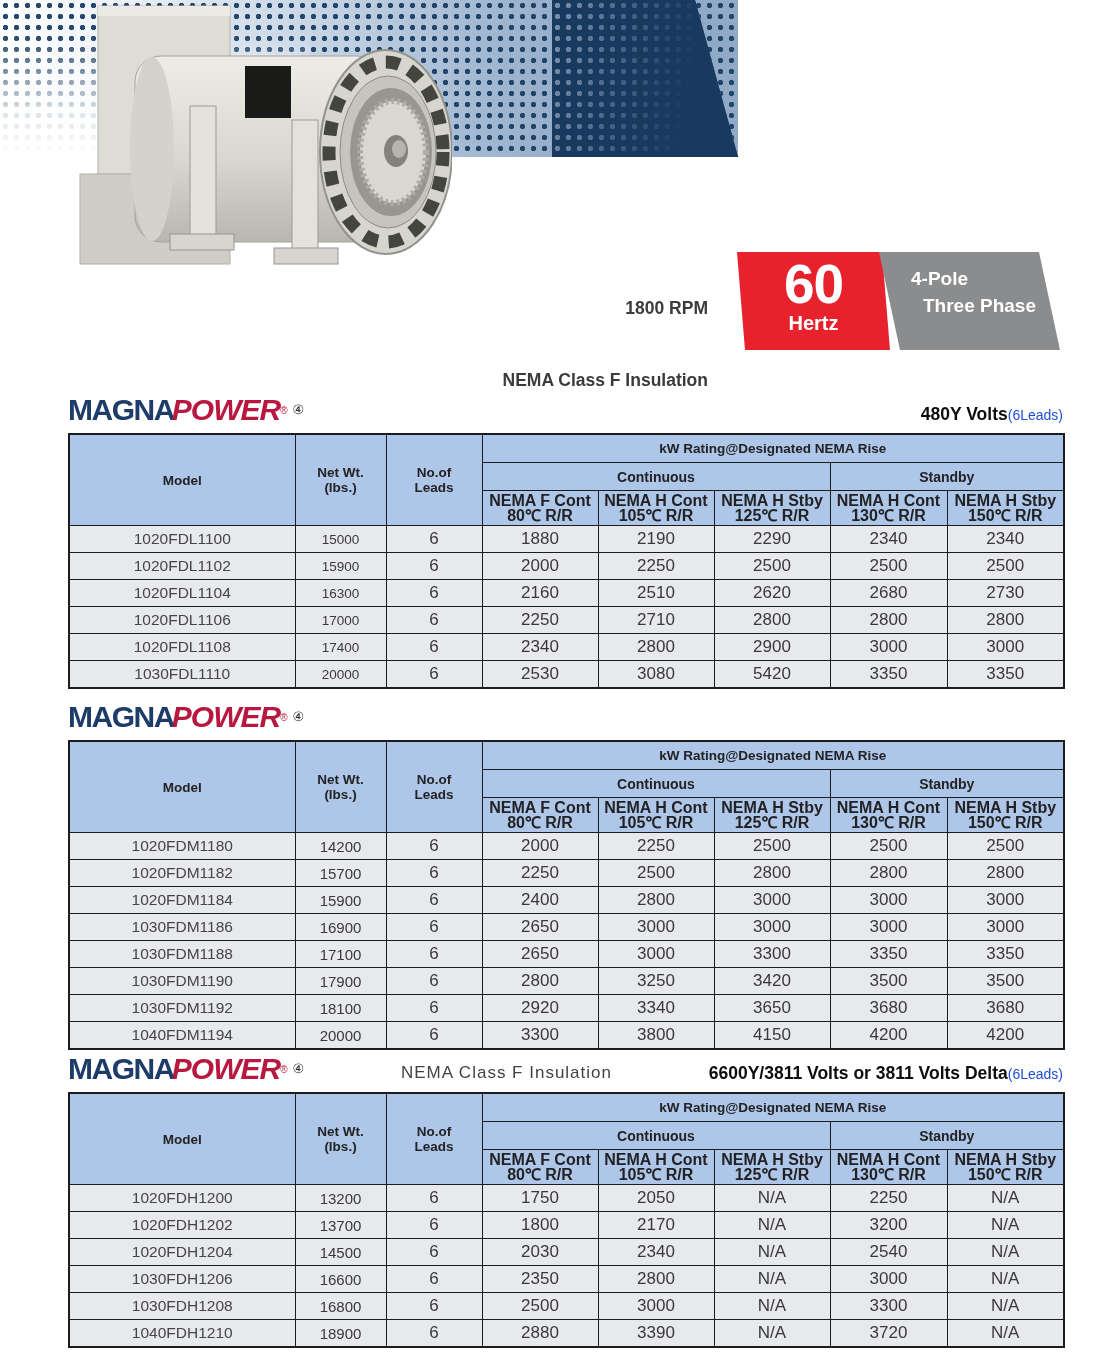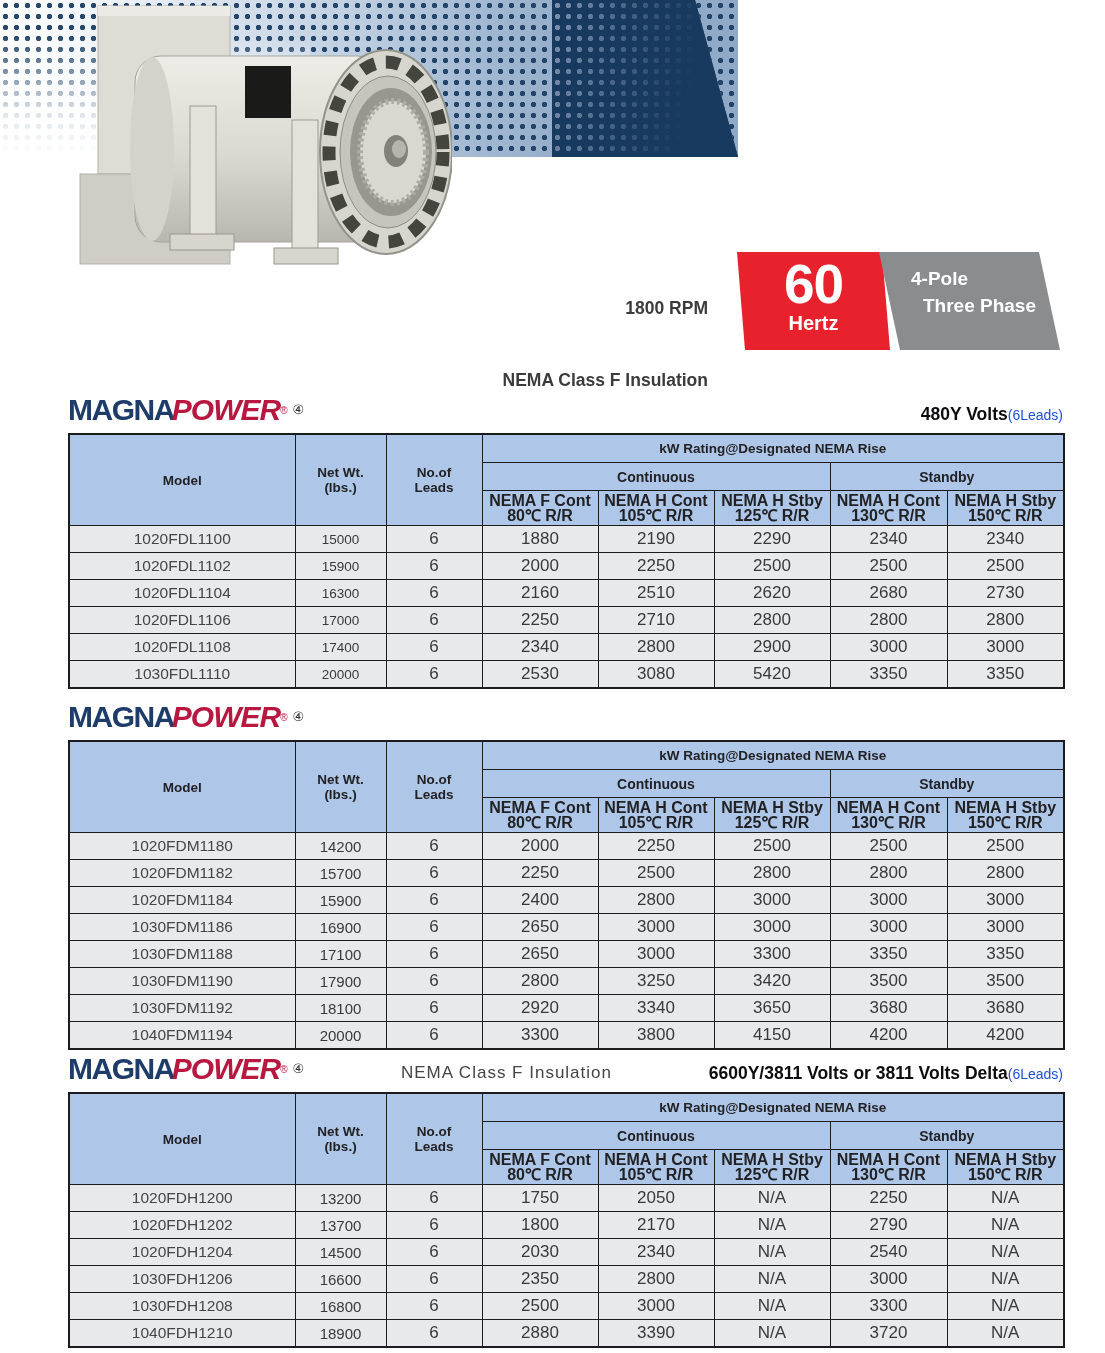--- a/index.html
+++ b/index.html
@@ -408,21 +408,21 @@
             <td class="c-val">2250</td>
             <td class="c-val">N/A</td>
           </tr>
           <tr>
             <td class="c-model">1020FDH1202</td>
             <td class="c-netwt">13700</td>
             <td class="c-val">6</td>
             <td class="c-val">1800</td>
             <td class="c-val">2170</td>
             <td class="c-val">N/A</td>
-            <td class="c-val">2790</td>
+            <td class="c-val">3200</td>
             <td class="c-val">N/A</td>
           </tr>
           <tr>
             <td class="c-model">1020FDH1204</td>
             <td class="c-netwt">14500</td>
             <td class="c-val">6</td>
             <td class="c-val">2030</td>
             <td class="c-val">2340</td>
             <td class="c-val">N/A</td>
             <td class="c-val">2540</td>

